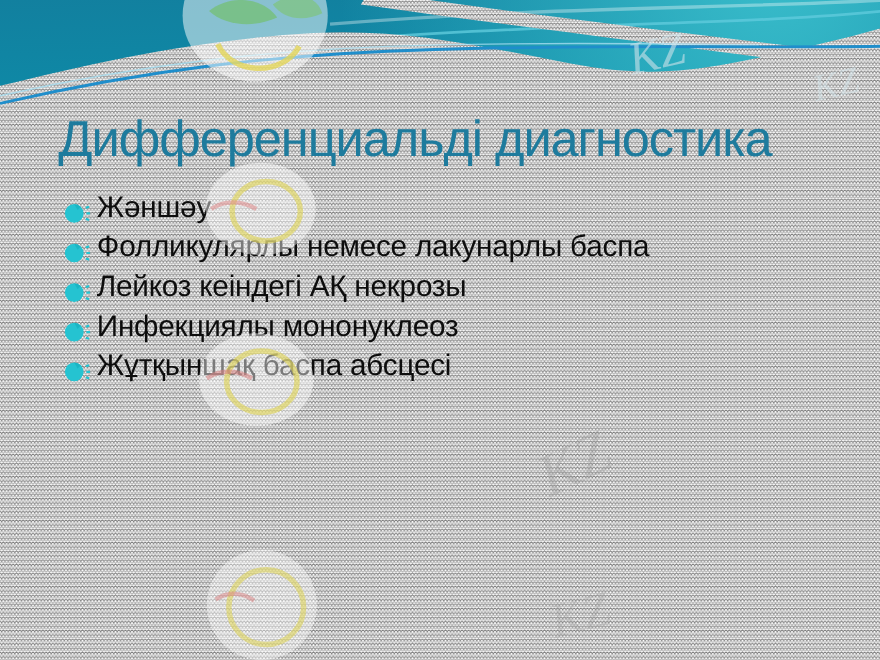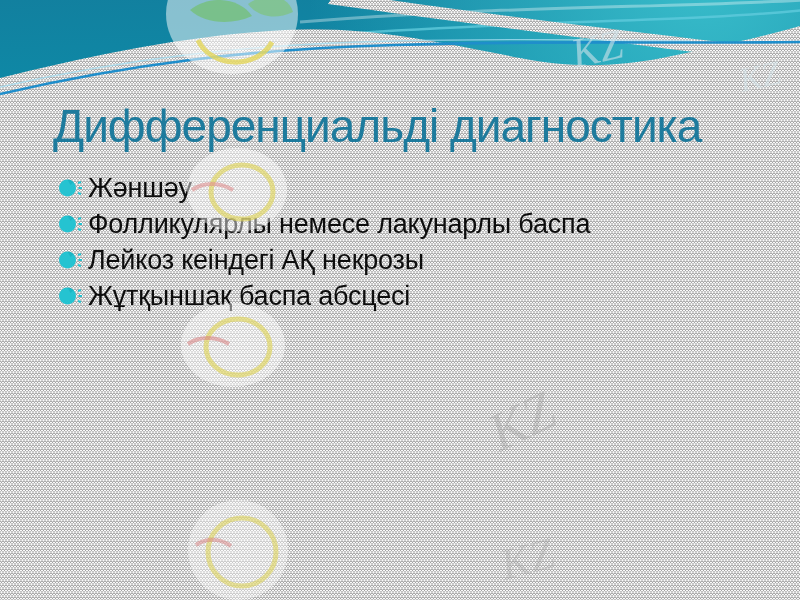--- a/index.html
+++ b/index.html
@@ -13,21 +13,21 @@
   svg.layer { position:absolute; left:0; top:0; pointer-events:none; }
   .title {
     position:absolute; left:41px; top:100px; width:730px;
     font-size:46px; line-height:1.15; letter-spacing:-1px;
     color:#1e7b9d; white-space:nowrap;
   }
   .bullets {
     position:absolute; left:46px; top:170px; width:680px;
     margin:0; padding:0; list-style:none;
   }
-  .bullets li { display:flex; align-items:flex-start; margin:0; }
+  .bullets li { display:flex; align-items:flex-end; margin:0; }
   .blt { flex:0 0 24px; height:24px; margin-top:6px; margin-right:6px; }
   .txt {
     font-size:27px; line-height:36px; color:#0d0d0d;
     max-width:606px; letter-spacing:-0.2px;
   }
   .wm-layer { z-index:5; }
   .content { position:absolute; left:12px; top:0; width:800px; height:600px; z-index:3; }
 </style>
 </head>
 <body>
@@ -89,20 +89,30 @@
         <span class="txt">Лейкоз кеіндегі АҚ некрозы</span>
       </li>
       <li>
         <svg class="blt" viewBox="0 0 24 24">
           <circle cx="9.5" cy="12" r="8.5" fill="#25c3d1"></circle>
           <path d="M9.5,3.5 a8.5,8.5 0 0 1 6,2.5 l-3,3 z" fill="#0fa9ba" opacity="0.5"></path>
           <line x1="20" y1="7" x2="23" y2="6" stroke="#25c3d1" stroke-width="2"></line>
           <line x1="20.5" y1="12" x2="24" y2="12" stroke="#25c3d1" stroke-width="2"></line>
           <line x1="20" y1="17" x2="23" y2="18" stroke="#25c3d1" stroke-width="2"></line>
         </svg>
+        <span class="txt">Инфекциялы мононуклеоз</span>
+      </li>
+      <li>
+        <svg class="blt" viewBox="0 0 24 24">
+          <circle cx="9.5" cy="12" r="8.5" fill="#25c3d1"></circle>
+          <path d="M9.5,3.5 a8.5,8.5 0 0 1 6,2.5 l-3,3 z" fill="#0fa9ba" opacity="0.5"></path>
+          <line x1="20" y1="7" x2="23" y2="6" stroke="#25c3d1" stroke-width="2"></line>
+          <line x1="20.5" y1="12" x2="24" y2="12" stroke="#25c3d1" stroke-width="2"></line>
+          <line x1="20" y1="17" x2="23" y2="18" stroke="#25c3d1" stroke-width="2"></line>
+        </svg>
         <span class="txt">Жұтқыншақ баспа абсцесі</span>
       </li>
     </ul>
   </div>
 
   <svg class="layer wm-layer" width="800" height="600" viewBox="0 0 800 600">
 
     <g>
       <ellipse cx="232" cy="14" rx="66" ry="60" fill="#ffffff" opacity="0.5"></ellipse>
       <path d="M190,10 C210,-6 240,-2 252,16 C230,26 204,23 190,10 Z" fill="#6fbf5e" opacity="0.6"></path>

